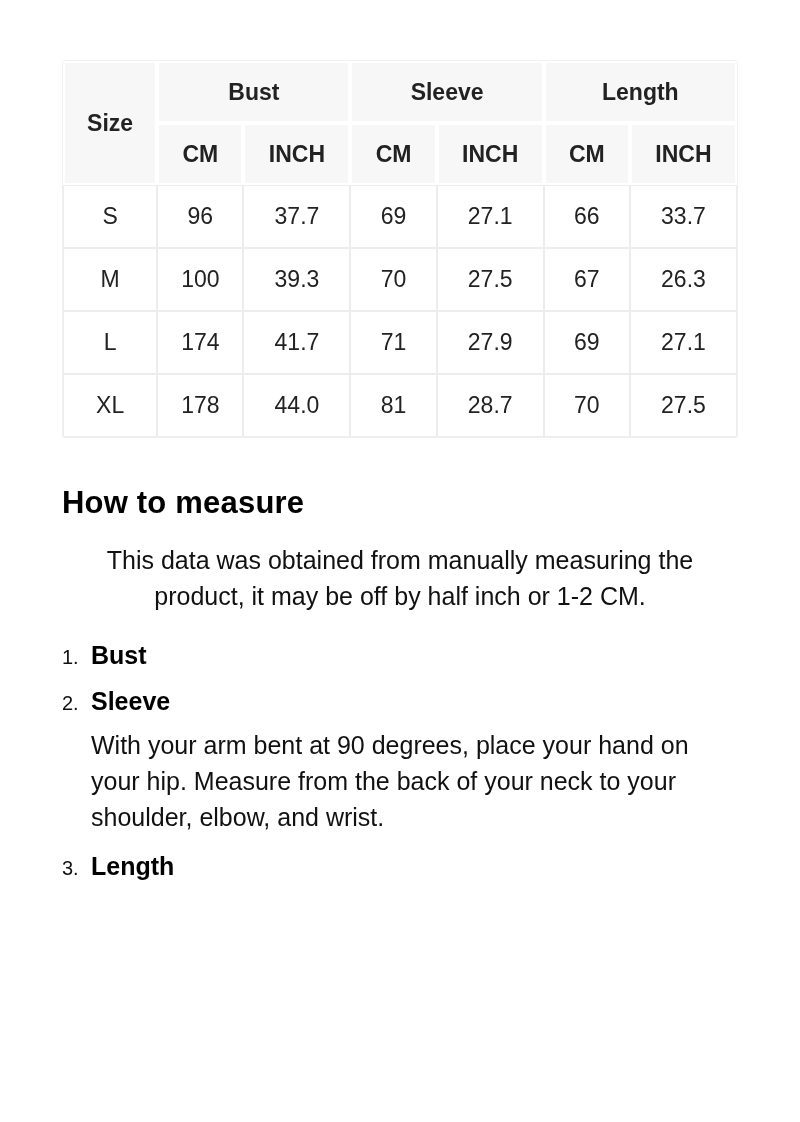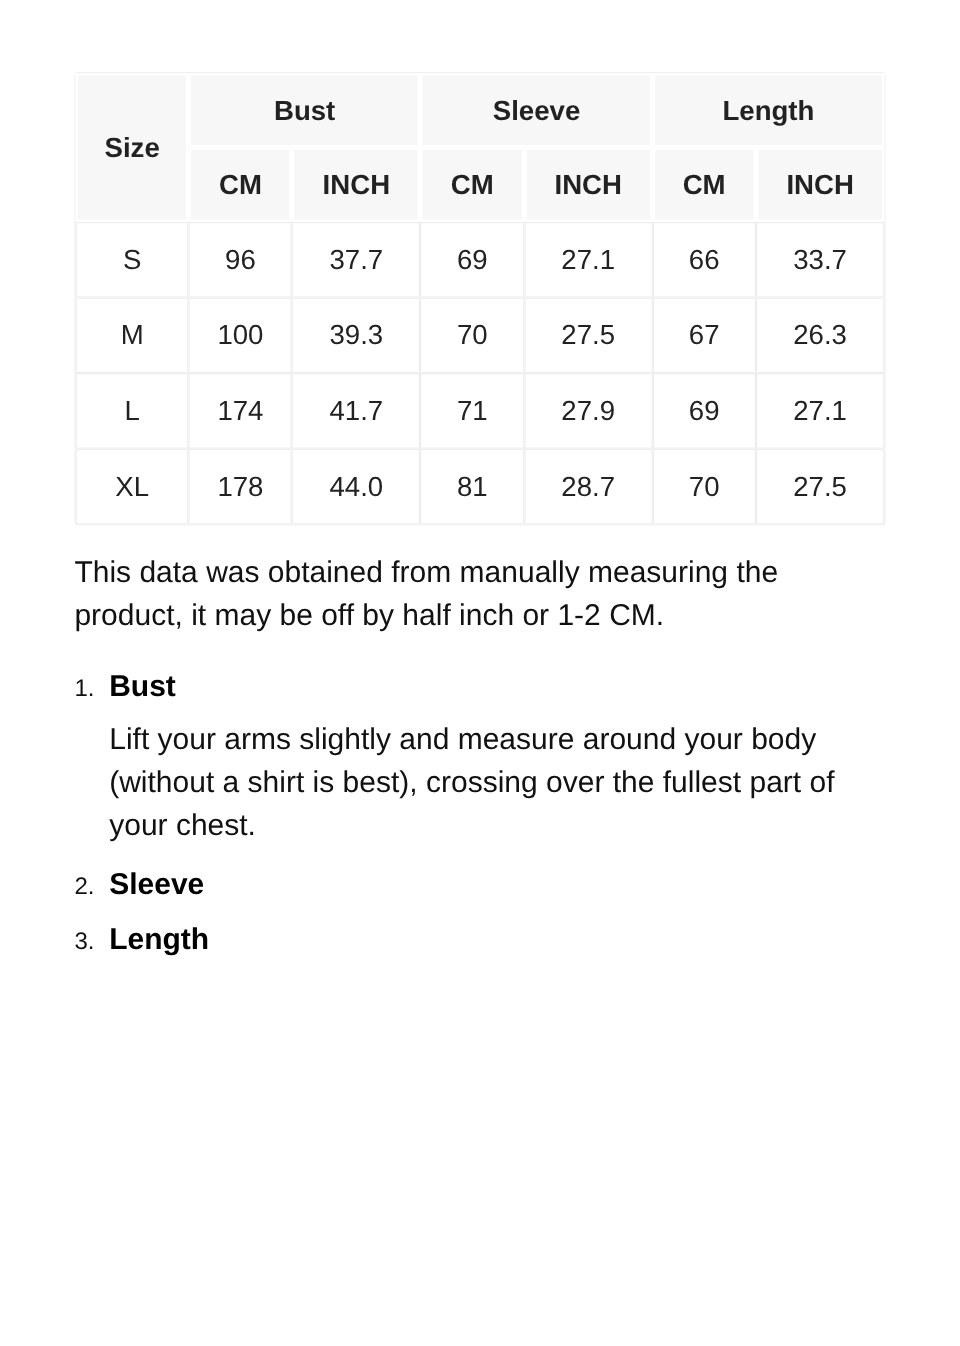--- a/index.html
+++ b/index.html
@@ -55,20 +55,21 @@
     font-size: 31px;
     font-weight: bold;
     color: #000000;
     letter-spacing: 0.2px;
   }
   .howto-intro {
     margin-top: 21px;
     font-size: 25px;
     line-height: 36px;
     color: #111111;
+    text-align: center;
   }
   .steps {
     margin-top: 27px;
   }
   .step {
     display: flex;
     align-items: flex-start;
     margin-bottom: 17px;
   }
   .step-number {
@@ -155,37 +156,38 @@
         <td>178</td>
         <td>44.0</td>
         <td>81</td>
         <td>28.7</td>
         <td>70</td>
         <td>27.5</td>
       </tr>
     </tbody>
   </table>
 
+  <h2 class="howto-title">How to measure</h2>
 
   <p class="howto-intro">This data was obtained from manually measuring the product, it may be off by half inch or 1-2 CM.</p>
 
   <div class="steps">
 
     <div class="step">
       <span class="step-number">1.</span>
       <div class="step-body">
         <div class="step-label">Bust</div>
-        <div class="step-desc">Lift your arms slightly and measure around your body (without a shirt is best), crossing over the fullest part of your chest.</div>
       </div>
     </div>
 
     <div class="step">
       <span class="step-number">2.</span>
       <div class="step-body">
         <div class="step-label">Sleeve</div>
+        <div class="step-desc">With your arm bent at 90 degrees, place your hand on your hip. Measure from the back of your neck to your shoulder, elbow, and wrist.</div>
       </div>
     </div>
 
     <div class="step">
       <span class="step-number">3.</span>
       <div class="step-body">
         <div class="step-label">Length</div>
       </div>
     </div>
 

